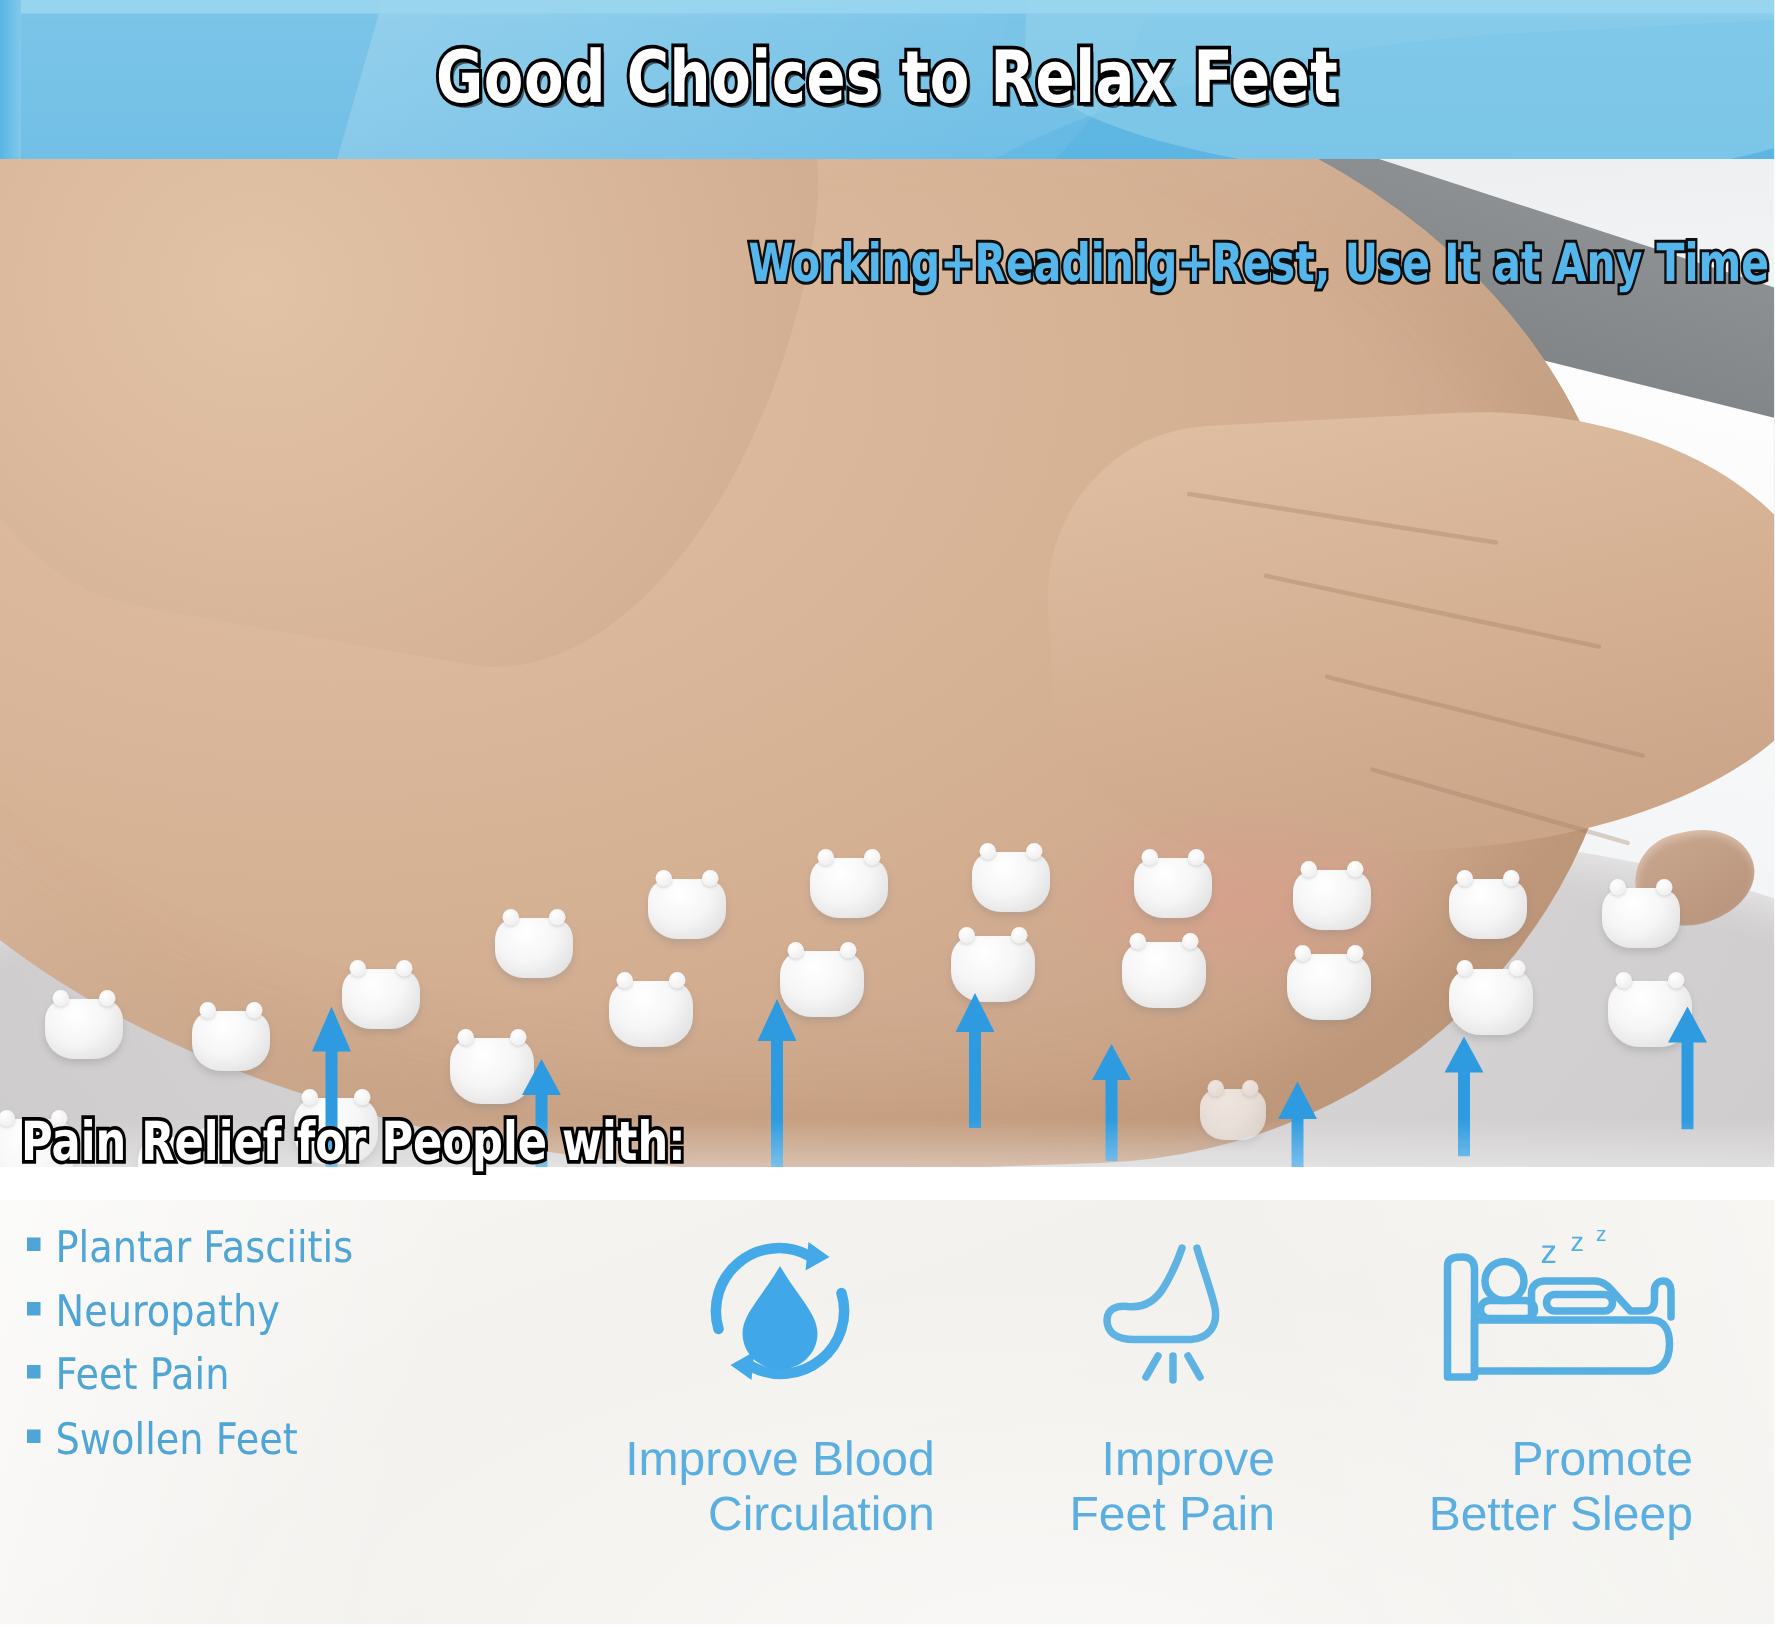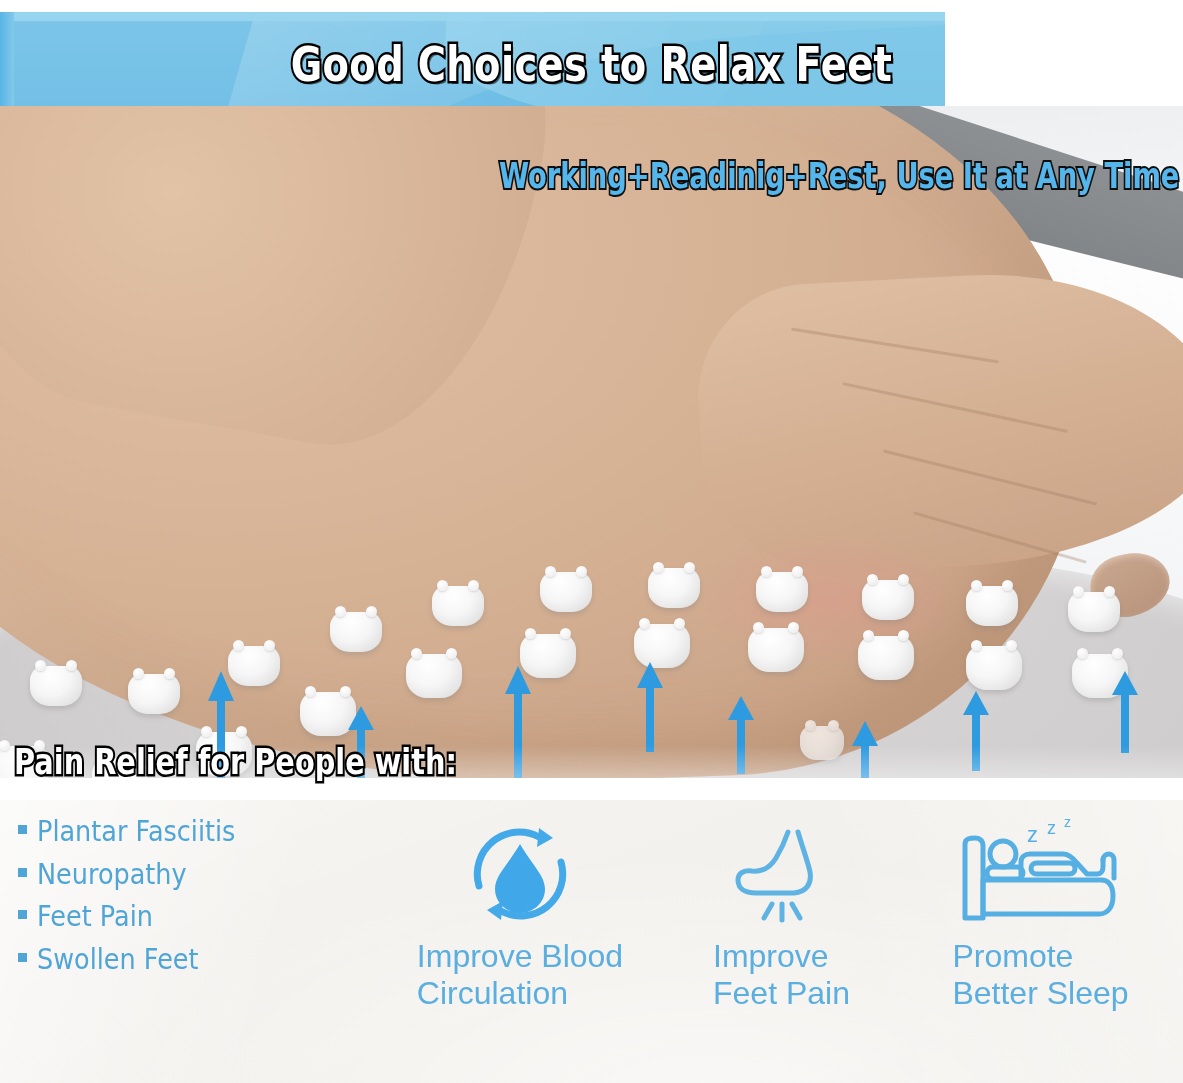--- a/index.html
+++ b/index.html
@@ -11,21 +11,21 @@
   }
   #page {
     position:relative;
     width:1183px; height:1083px;
     background:#ffffff;
     overflow:hidden;
   }
 
   
   .header {
-    position:absolute; left:0; top:12px; width:945px; height:106px;
+    position:absolute; left:0; top:0; width:1183px; height:106px;
     background:linear-gradient(180deg,#8ACBE8 0%,#73C1E6 14%,#6BBCE4 60%,#62B6E2 100%);
     overflow:hidden;
   }
   .hdr-wave-a {
     position:absolute; left:-120px; top:-190px; width:900px; height:470px;
     background:#7FC6E9; opacity:.55;
     transform:rotate(-7deg); border-radius:0 0 60% 40%;
   }
   .hdr-wave-b {
     position:absolute; right:-140px; top:26px; width:760px; height:300px;
@@ -260,27 +260,27 @@
   .features {
     position:absolute; left:375px; top:0; width:808px; height:283px;
     display:flex; align-items:flex-start; justify-content:space-between;
   }
   .feature {
     display:flex; flex-direction:column; align-items:center;
     padding-top:14px;
   }
   .feature .ficon { height:120px; display:flex; align-items:center; justify-content:center; }
   .feature .flabel {
-    margin-top:4px;
+    margin-top:20px;
     font-family:"Liberation Sans", sans-serif;
     font-weight:400;
     font-size:32px;
     line-height:37px;
     color:#5BAEE0;
-    text-align:left;
+    text-align:right;
     white-space:pre-line;
   }
   .f-blood { width:290px; }
   .f-pain  { width:230px; }
   .f-sleep { width:285px; }
 </style>
 </head>
 <body>
 
 <div id="page">

